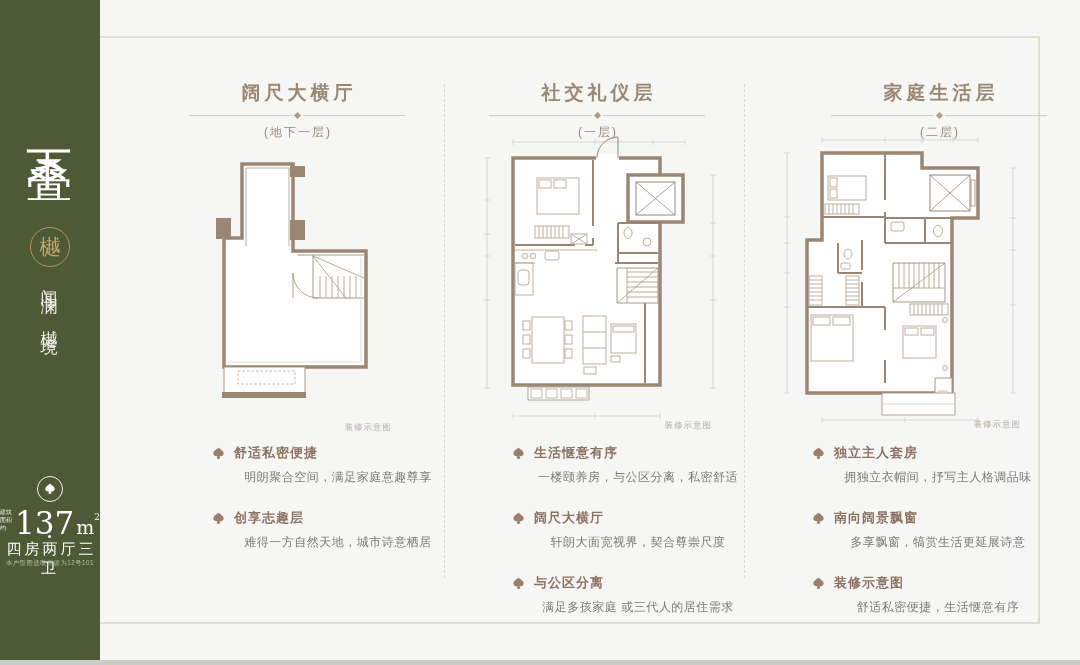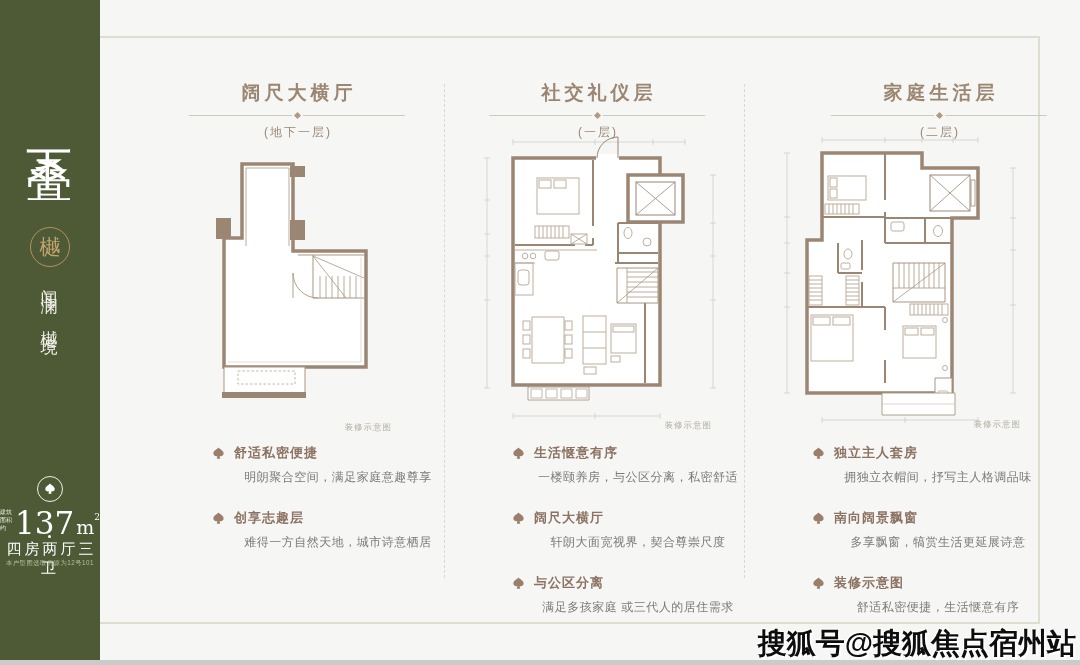--- a/index.html
+++ b/index.html
@@ -346,15 +346,14 @@
       <div class="feature-head">
         <svg class="leaf-ic" viewBox="0 0 14 14">
             <path d="M7 .6 C5.4 2.6 2 3.6 1.5 6.5 C1.1 8.8 3.2 10.4 5.8 9.9 L5.2 12.6 L8.8 12.6 L8.2 9.9 C10.8 10.4 12.9 8.8 12.5 6.5 C12 3.6 8.6 2.6 7 .6 Z" fill="#9b7f6a"></path>
           </svg>
         <span class="feature-title">装修示意图</span>
       </div>
       <div class="feature-desc">舒适私密便捷，生活惬意有序</div>
     </div>
   </div>
 
-  <div class="watermark">搜狐号@搜狐焦点宿州站</div>
 
 </div>
 
 </body></html>

